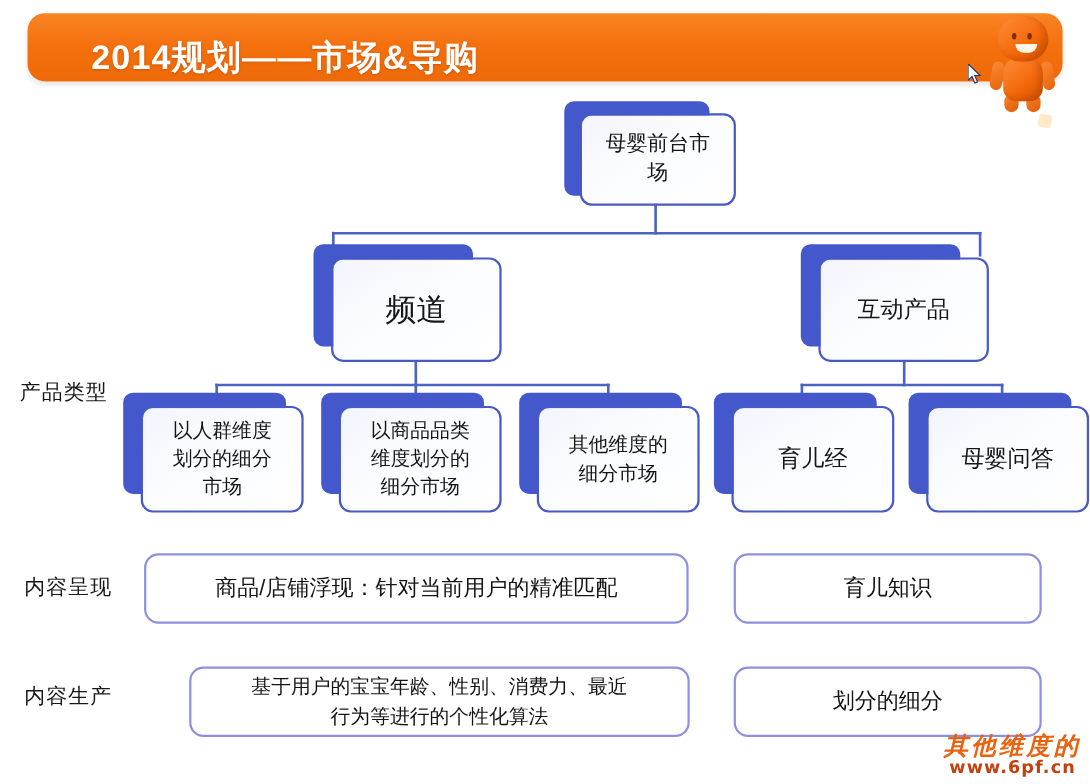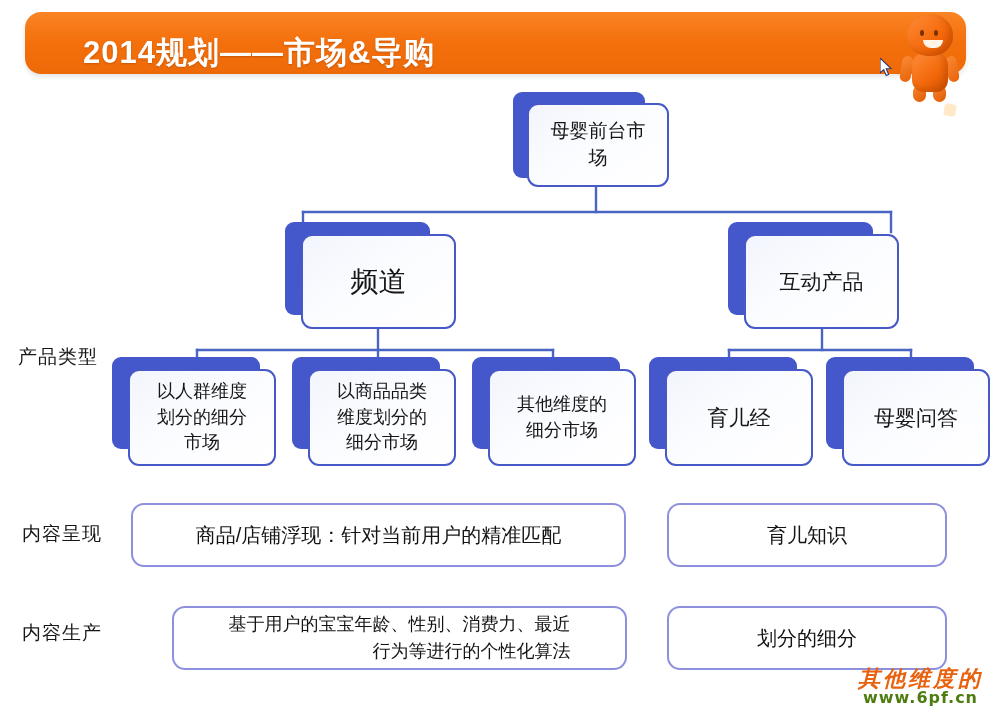--- a/index.html
+++ b/index.html
@@ -199,21 +199,21 @@
     background: #ffffff;
     border: 2px solid #8e90dd;
     border-radius: 13px;
     display: flex;
     align-items: center;
     justify-content: center;
     text-align: center;
     color: #141414;
     z-index: 12;
   }
-  .plainbox .node-text { line-height: 1.5; text-align: right; }
+  .plainbox .node-text { line-height: 1.5; }
 
   
   .watermark {
     position: absolute;
     right: 8px;
     bottom: 6px;
     text-align: center;
     z-index: 60;
     line-height: 1.05;
   }
@@ -221,21 +221,21 @@
     font-size: 22px;
     font-weight: bold;
     color: #e8620f;
     letter-spacing: 3px;
     font-family: "DejaVu Serif", serif;
     font-style: italic;
   }
   .wm-en {
     font-size: 16px;
     font-weight: bold;
-    color: #4d7c0f;
+    color: #c2410c;
     font-family: "DejaVu Sans", sans-serif;
     letter-spacing: 1px;
   }
 </style>
 </head>
 <body>
 
 <div class="header-band">
   <div class="header-title">2014规划——市场&amp;导购</div>
   <div class="mascot">

